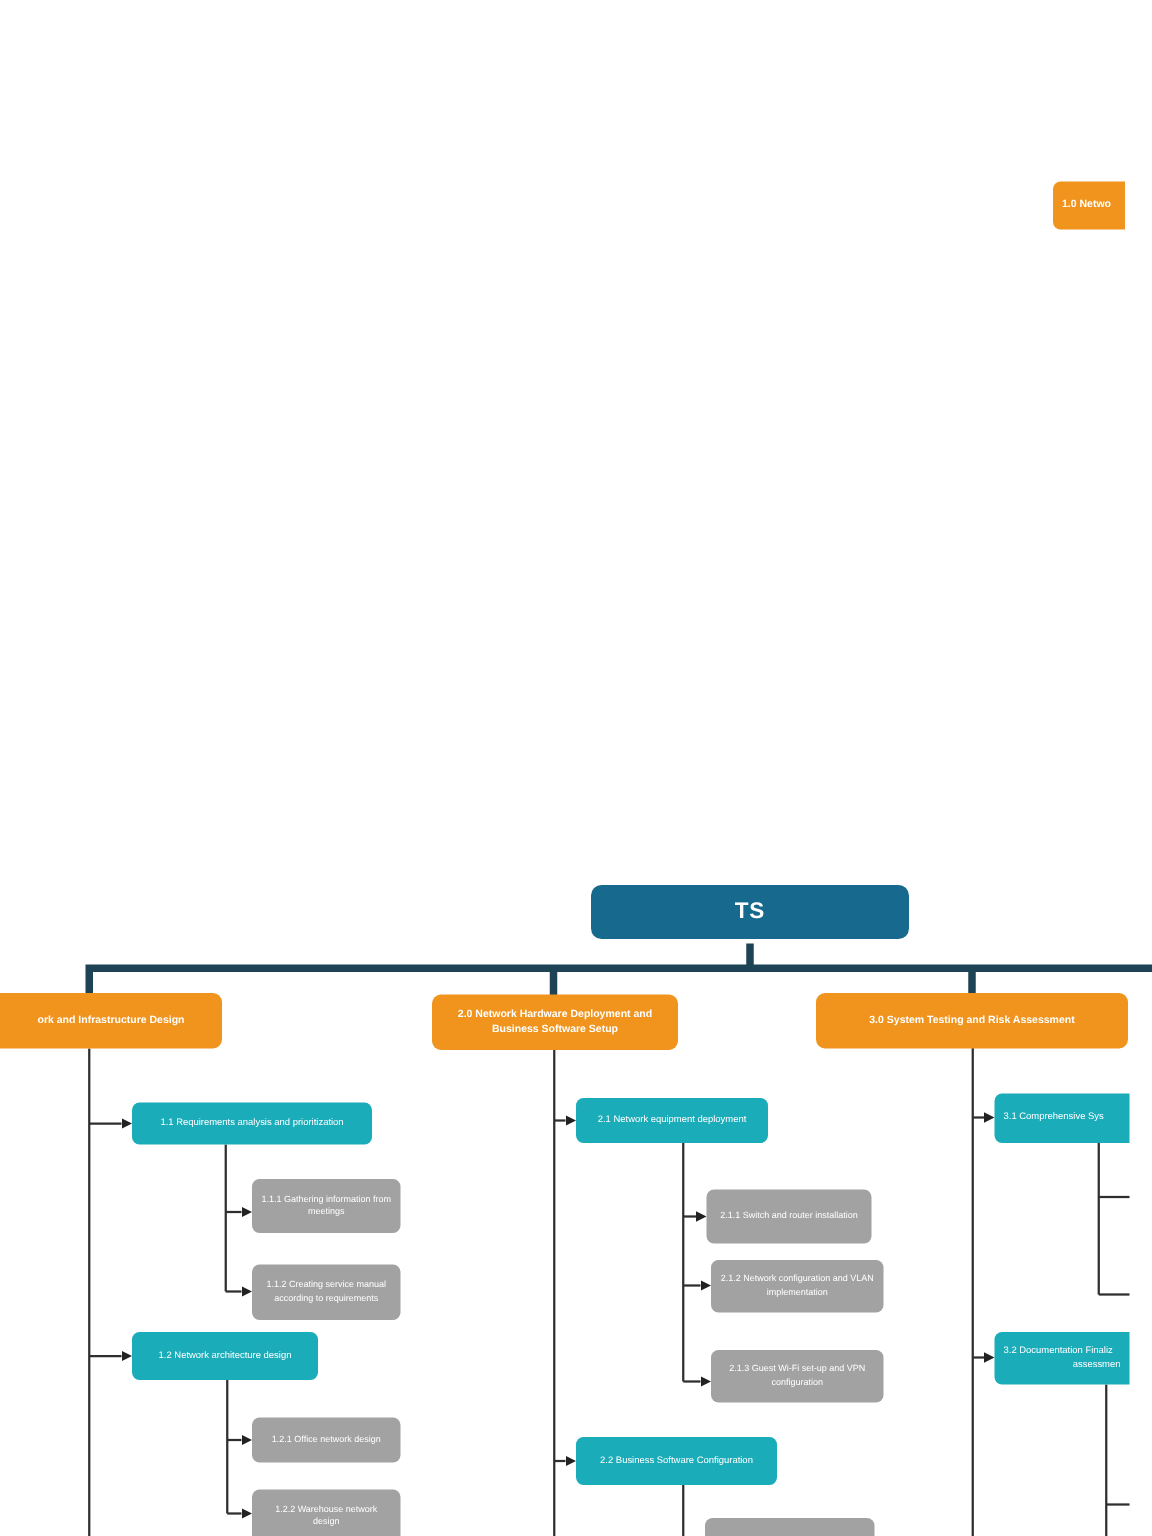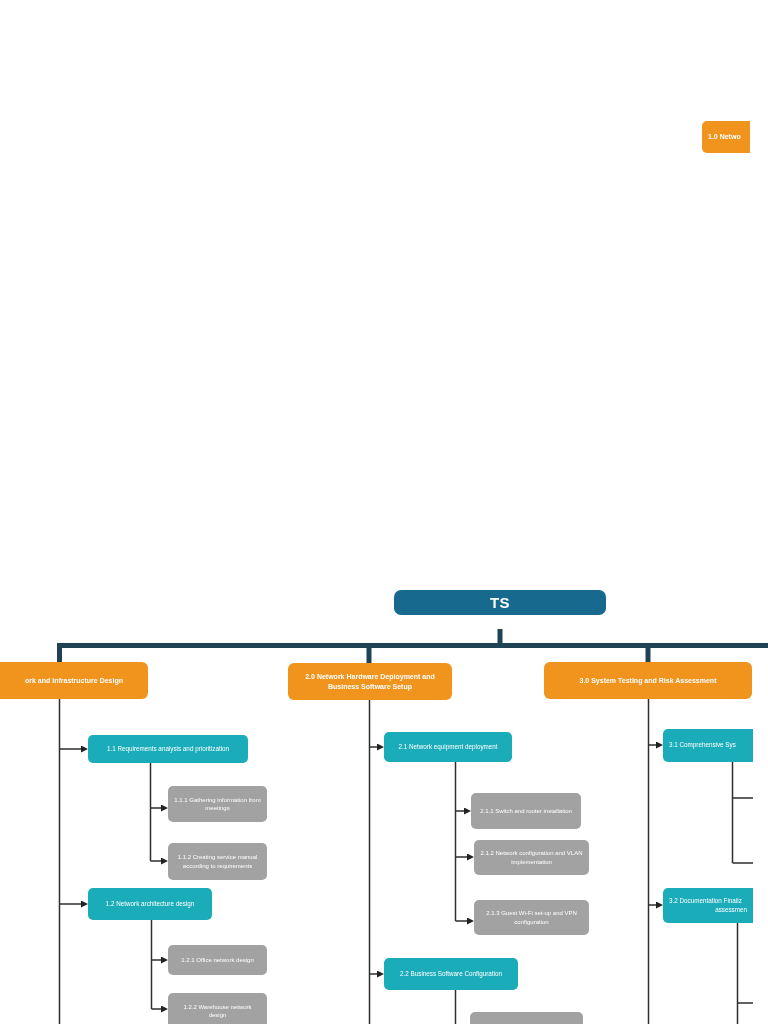--- a/index.html
+++ b/index.html
@@ -90,21 +90,21 @@
     <polyline class="thin" points="732.5,863 753,863"></polyline>
     <polyline class="thin" marker-end="url(#arrow)" points="648.5,905 656,905"></polyline>
     <polyline class="thin" points="737.5,923 737.5,1024"></polyline>
     <polyline class="thin" points="737.5,1003 753,1003"></polyline>
   </svg>
 
   <div class="node lvl1 clip-right nowrap" style="left:702px;top:121px;width:48px;height:32px;justify-content:center;align-items:flex-start;">
     <span class="line-left">1.0 Netwo</span>
   </div>
 
-  <div class="node root" style="left:394px;top:590px;width:212px;height:25px;">
+  <div class="node root" style="left:394px;top:590px;width:212px;height:36px;">
     <span>TS</span>
   </div>
 
   <div class="node lvl1 clip-left" style="left:0px;top:662px;width:148px;height:37px;">
     <span>ork and Infrastructure Design</span>
   </div>
   <div class="node lvl1" style="left:288px;top:663px;width:164px;height:37px;">
     <span>2.0 Network Hardware Deployment and Business Software Setup</span>
   </div>
   <div class="node lvl1" style="left:544px;top:662px;width:208px;height:37px;">

